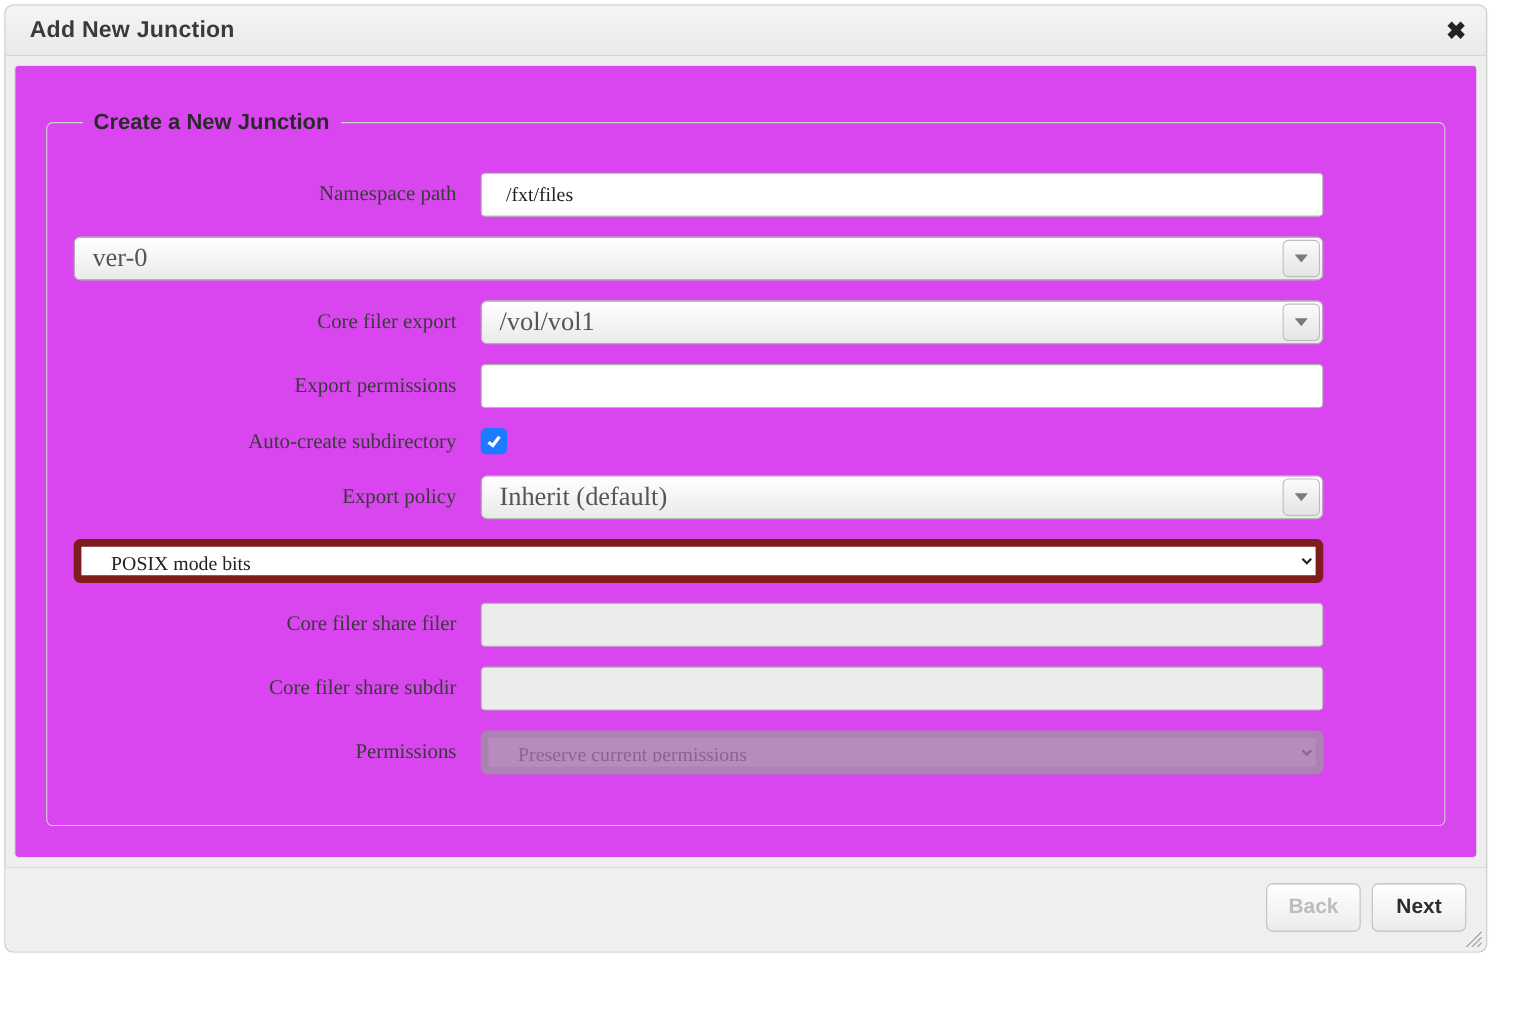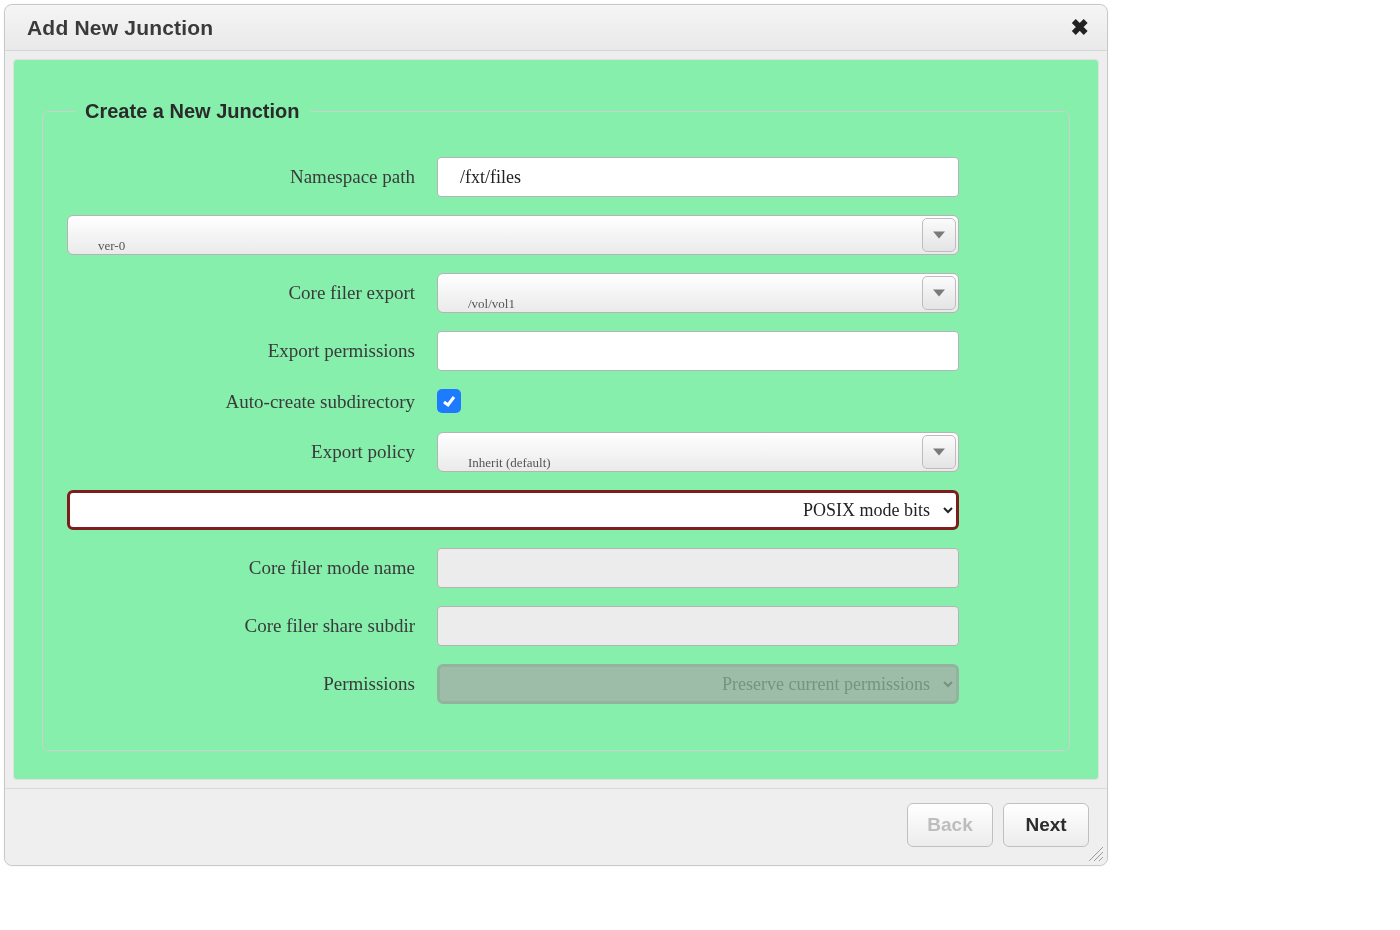--- a/index.html
+++ b/index.html
@@ -4,21 +4,21 @@
 <style>
   * { box-sizing: border-box; }
   html, body {
     margin: 0; padding: 0;
     font-family: "Trebuchet MS", "Lucida Grande", "Segoe UI", Verdana, sans-serif;
     font-size: 18px;
     color: #333;
     background: #fff;
   }
   .dialog {
-    width: 1104px;
+    width: 1348px;
     margin: 4px;
     border: 1px solid #c9c9c9;
     border-radius: 8px;
     background: #eeeeee;
     box-shadow: 0 0 0 1px rgba(0,0,0,0.02);
     position: relative;
   }
   .titlebar {
     height: 46px;
     display: flex;
@@ -36,21 +36,21 @@
   }
   .titlebar .close {
     margin-left: auto;
     font-size: 22px;
     font-weight: 900;
     color: #222;
     cursor: pointer;
     padding: 2px 4px;
   }
   .body-wrap {
-    background: #86efac;
+    background: #d946ef;
     margin: 8px;
     border: 1px solid #e0e0e0;
     border-radius: 4px;
     padding: 40px 28px 28px 28px;
   }
   fieldset.group {
     border: 1px solid #cfcfcf;
     border-radius: 6px;
     margin: 0;
     padding: 24px 110px 28px 24px;
@@ -94,48 +94,47 @@
     color: #8c8c8c;
   }
   
   .dd {
     width: 100%;
     height: 40px;
     border: 1px solid #b4b4b4;
     border-radius: 6px;
     background: linear-gradient(#ffffff, #eaeaea);
     display: flex;
-    align-items: flex-end;
-    padding: 0 0 0 30px;
+    align-items: center;
+    padding: 0 0 0 16px;
     cursor: pointer;
     color: #555;
-    font-size: 13px;
+    font-size: 24px;
   }
   .dd .dd-text { flex: 1; text-align: left; }
   .dd .dd-btn {
     width: 34px; height: 34px;
     margin: 2px;
     border: 1px solid #bdbdbd;
     border-radius: 5px;
     background: linear-gradient(#fbfbfb, #e4e4e4);
     display: flex; align-items: center; justify-content: center;
   }
   .dd .dd-btn svg { width: 12px; height: 12px; fill: #7a7a7a; }
 
   
   select.native {
     width: 100%;
     height: 40px;
-    border: 3px solid #7f1d1d;
+    border: 7px solid #7f1d1d;
     border-radius: 6px;
     font: inherit;
-    padding: 4px 10px;
+    padding: 4px 23px;
     background: #fff;
     color: #222;
-    text-align: right;
   }
   select.native.disabled {
     background: #a9a9a9;
     color: #6e6e6e;
     border-color: #9a9a9a;
   }
   
   .cb {
     width: 24px; height: 24px;
     border-radius: 5px;
@@ -262,21 +261,21 @@
 
       <div class="row">
         <div class="ctrl">
           <select class="native">
             <option selected="">POSIX mode bits</option>
           </select>
         </div>
       </div>
 
       <div class="row">
-        <div class="lbl">Core filer mode name</div>
+        <div class="lbl">Core filer share filer</div>
         <div class="ctrl">
           <input class="text disabled" type="text" disabled="" value="" style="">
         </div>
       </div>
 
       <div class="row">
         <div class="lbl">Core filer share subdir</div>
         <div class="ctrl">
           <input class="text disabled" type="text" disabled="" value="" style="">
         </div>

